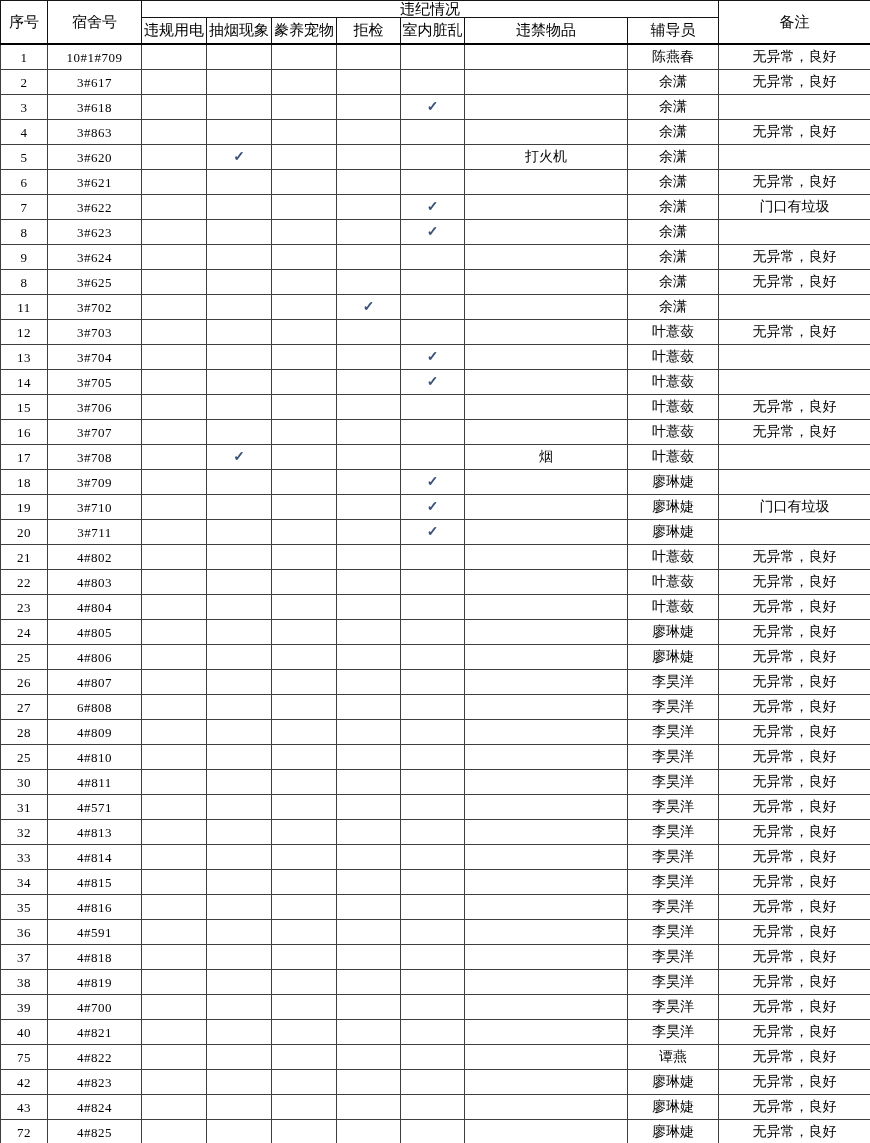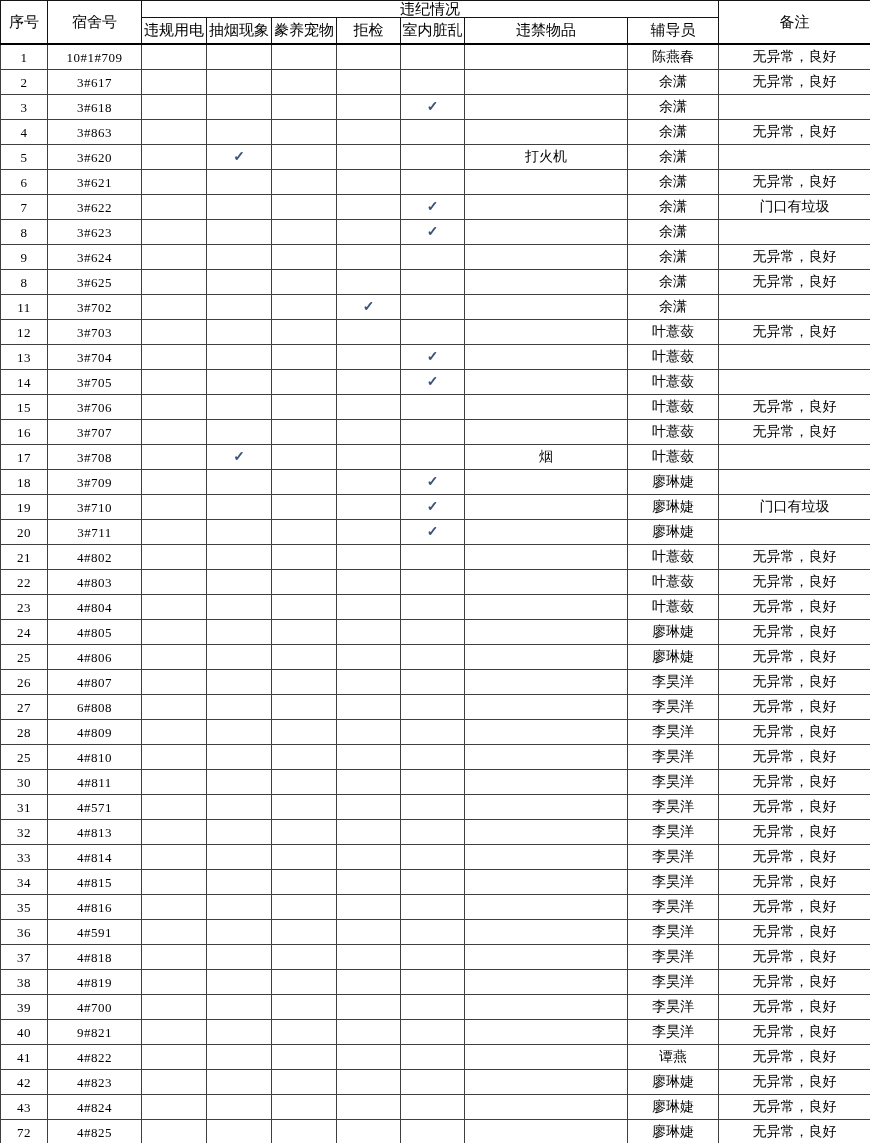--- a/index.html
+++ b/index.html
@@ -556,32 +556,32 @@
           <td></td>
           <td></td>
           <td></td>
           <td></td>
           <td></td>
           <td>李昊洋</td>
           <td>无异常，良好</td>
         </tr>
         <tr>
           <td class="num">40</td>
-          <td class="num">9#821</td>
-          <td></td>
-          <td></td>
-          <td></td>
-          <td></td>
-          <td></td>
-          <td></td>
-          <td>李昊洋</td>
-          <td>无异常，良好</td>
-        </tr>
-        <tr>
-          <td class="num">41</td>
+          <td class="num">4#821</td>
+          <td></td>
+          <td></td>
+          <td></td>
+          <td></td>
+          <td></td>
+          <td></td>
+          <td>李昊洋</td>
+          <td>无异常，良好</td>
+        </tr>
+        <tr>
+          <td class="num">75</td>
           <td class="num">4#822</td>
           <td></td>
           <td></td>
           <td></td>
           <td></td>
           <td></td>
           <td></td>
           <td>谭燕</td>
           <td>无异常，良好</td>
         </tr>

